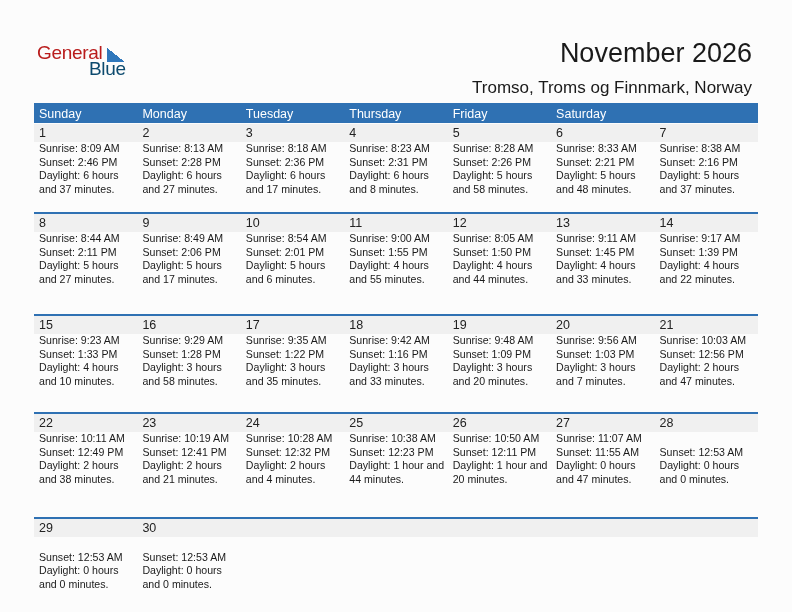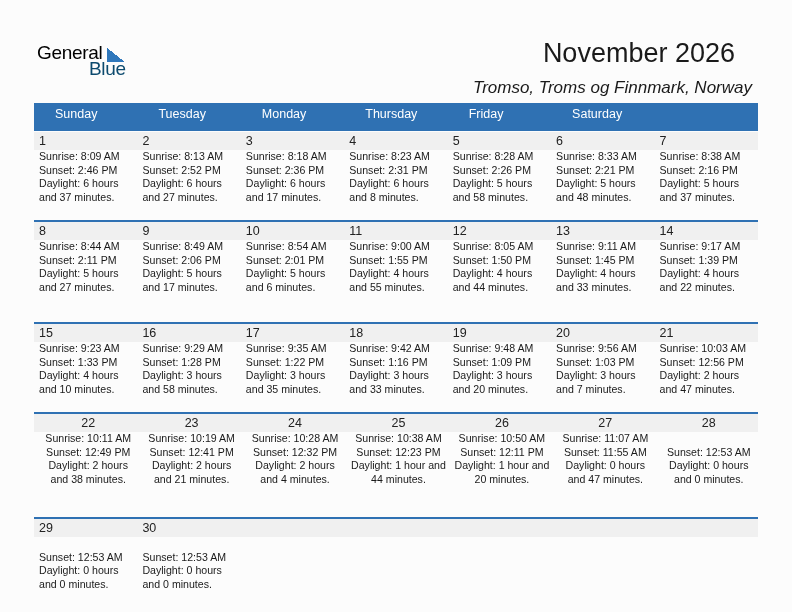--- a/index.html
+++ b/index.html
@@ -1,25 +1,25 @@
 <!DOCTYPE html>
 <html><head>
 <meta charset="utf-8">
 <style>
   html, body { margin:0; padding:0; }
   body { width:792px; height:612px; background:#fcfcfc; position:relative; overflow:hidden; font-family:"Liberation Sans", sans-serif; color:#1a1a1a; }
   .logo { position:absolute; left:37px; top:42px; width:110px; height:40px; }
-  .logo .general { position:absolute; left:0; top:0; font-size:19px; color:#000000; letter-spacing:-0.3px; }
+  .logo .general { position:absolute; left:0; top:0; font-size:19px; color:#b91c1c; letter-spacing:-0.3px; }
   .logo .blue { position:absolute; left:52px; top:16px; font-size:19px; color:#0c4a6e; letter-spacing:-0.3px; }
   .logo .tri { position:absolute; left:70px; top:6px; width:0; height:0; border-left:18px solid #2f77bb; border-top:14px solid transparent; }
   .logo .tri { border-left:none; border-top:none; width:18px; height:14px; background:linear-gradient(to top right, #2f77bb 50%, transparent 50%); }
-  .title { position:absolute; right:57px; top:38px; font-size:27px; color:#1a1a1a; text-align:right; }
-  .subtitle { position:absolute; right:40px; top:78px; font-size:17px; color:#1a1a1a; text-align:right;font-style:italic; }
+  .title { position:absolute; right:40px; top:38px; font-size:27px; color:#1a1a1a; text-align:right; }
+  .subtitle { position:absolute; right:40px; top:78px; font-size:17px; color:#1a1a1a; text-align:right; }
   .cal { position:absolute; left:34px; top:103px; width:724px; }
-  .head { display:flex; background:#2f71b3; height:28px;padding-left:16px; }
+  .head { display:flex; background:#2f71b3; height:20px; }
   .head div { width:103.43px; color:#fff; font-size:12.5px; line-height:22px; padding-left:5px; box-sizing:border-box; }
   .week { position:relative; height:90px; }
   .week .band { position:absolute; left:0; top:0; height:18px; background:#f0f0f0; }
   .week .topline { position:absolute; left:0; top:-2px; height:2px; background:#2f71b3; }
   .cells { position:relative; display:flex; }
   .cell { width:103.43px; box-sizing:border-box; padding-left:5px; }
   .cell .num { height:18px; line-height:19px; font-size:12.5px; color:#222; }
   .cell .line { font-size:10.6px; line-height:13.5px; color:#1a1a1a; white-space:nowrap; }
   .cell .blank { height:13.5px; }
 </style>
@@ -31,41 +31,41 @@
   <span class="tri"></span>
   <span class="blue">Blue</span>
 </div>
 
 <div class="title">November 2026</div>
 <div class="subtitle">Tromso, Troms og Finnmark, Norway</div>
 
 <div class="cal">
   <div class="head">
     <div>Sunday</div>
+    <div>Monday</div>
     <div>Tuesday</div>
-    <div>Monday</div>
     <div>Thursday</div>
     <div>Friday</div>
     <div>Saturday</div>
   </div>
   <div id="weeks">
       <div class="week" style="height: 90px; margin-top: 1px;">
         <div class="band" style="width: 724px;"></div>
         <div class="cells">
           <div class="cell">
             <div class="num">1</div>
             <div class="line">Sunrise: 8:09 AM</div>
             <div class="line">Sunset: 2:46 PM</div>
             <div class="line">Daylight: 6 hours</div>
             <div class="line">and 37 minutes.</div>
           </div>
           <div class="cell">
             <div class="num">2</div>
             <div class="line">Sunrise: 8:13 AM</div>
-            <div class="line">Sunset: 2:52 PM</div>
+            <div class="line">Sunset: 2:28 PM</div>
             <div class="line">Daylight: 6 hours</div>
             <div class="line">and 27 minutes.</div>
           </div>
           <div class="cell">
             <div class="num">3</div>
             <div class="line">Sunrise: 8:18 AM</div>
             <div class="line">Sunset: 2:36 PM</div>
             <div class="line">Daylight: 6 hours</div>
             <div class="line">and 17 minutes.</div>
           </div>
@@ -202,21 +202,21 @@
           </div>
           <div class="cell">
             <div class="num">21</div>
             <div class="line">Sunrise: 10:03 AM</div>
             <div class="line">Sunset: 12:56 PM</div>
             <div class="line">Daylight: 2 hours</div>
             <div class="line">and 47 minutes.</div>
           </div>
         </div>
       </div>
-      <div class="week" style="margin-top: 0px; text-align: center;">
+      <div class="week" style="margin-top: 8px;">
         <div class="topline" style="width: 724px;"></div>
         <div class="band" style="width: 724px;"></div>
         <div class="cells">
           <div class="cell">
             <div class="num">22</div>
             <div class="line">Sunrise: 10:11 AM</div>
             <div class="line">Sunset: 12:49 PM</div>
             <div class="line">Daylight: 2 hours</div>
             <div class="line">and 38 minutes.</div>
           </div>

